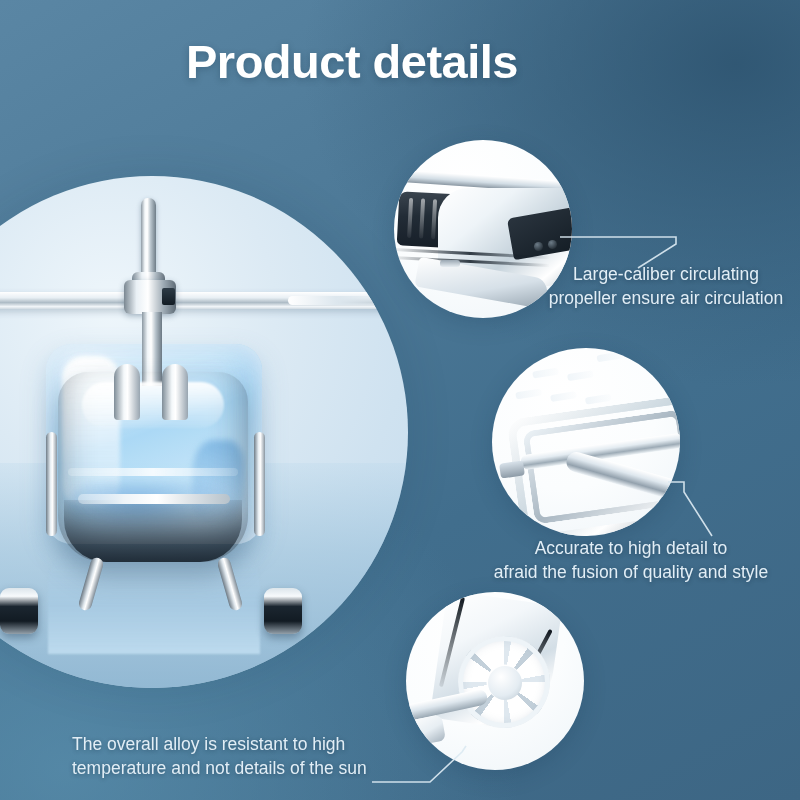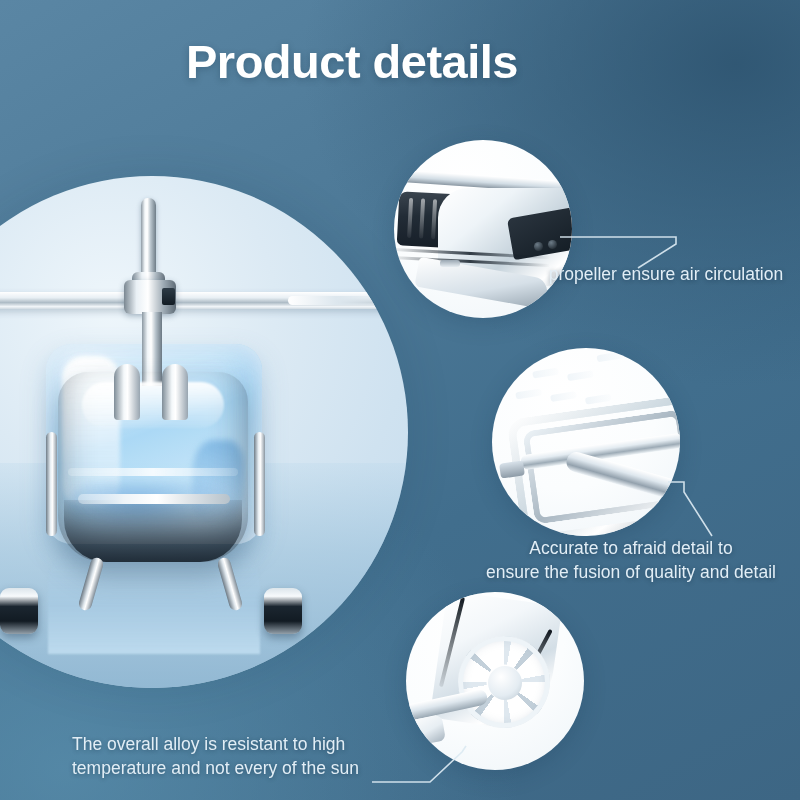--- a/index.html
+++ b/index.html
@@ -417,26 +417,27 @@
     <path d="M 560 237 L 676 237 L 676 244 L 638 268"></path>
   </svg>
   <svg class="leader" id="leader-2" style="left:0;top:0;width:800px;height:800px">
     <path d="M 668 482 L 684 482 L 684 492 L 712 536"></path>
   </svg>
   <svg class="leader" id="leader-3" style="left:0;top:0;width:800px;height:800px">
     <path d="M 466 746 L 462 752 L 430 782 L 372 782"></path>
   </svg>
 
   <div class="callout" id="callout-1">
+    <div>Large-caliber circulating</div>
     <div>propeller ensure air circulation</div>
   </div>
 
   <div class="callout" id="callout-2">
-    <div>Accurate to afraid detail to</div>
-    <div>ensure the fusion of quality and detail</div>
+    <div>Accurate to high detail to</div>
+    <div>afraid the fusion of quality and style</div>
   </div>
 
   <div class="callout" id="callout-3">
     <div>The overall alloy is resistant to high</div>
-    <div>temperature and not every of the sun</div>
+    <div>temperature and not details of the sun</div>
   </div>
 
 </div>
 
 </body></html>

